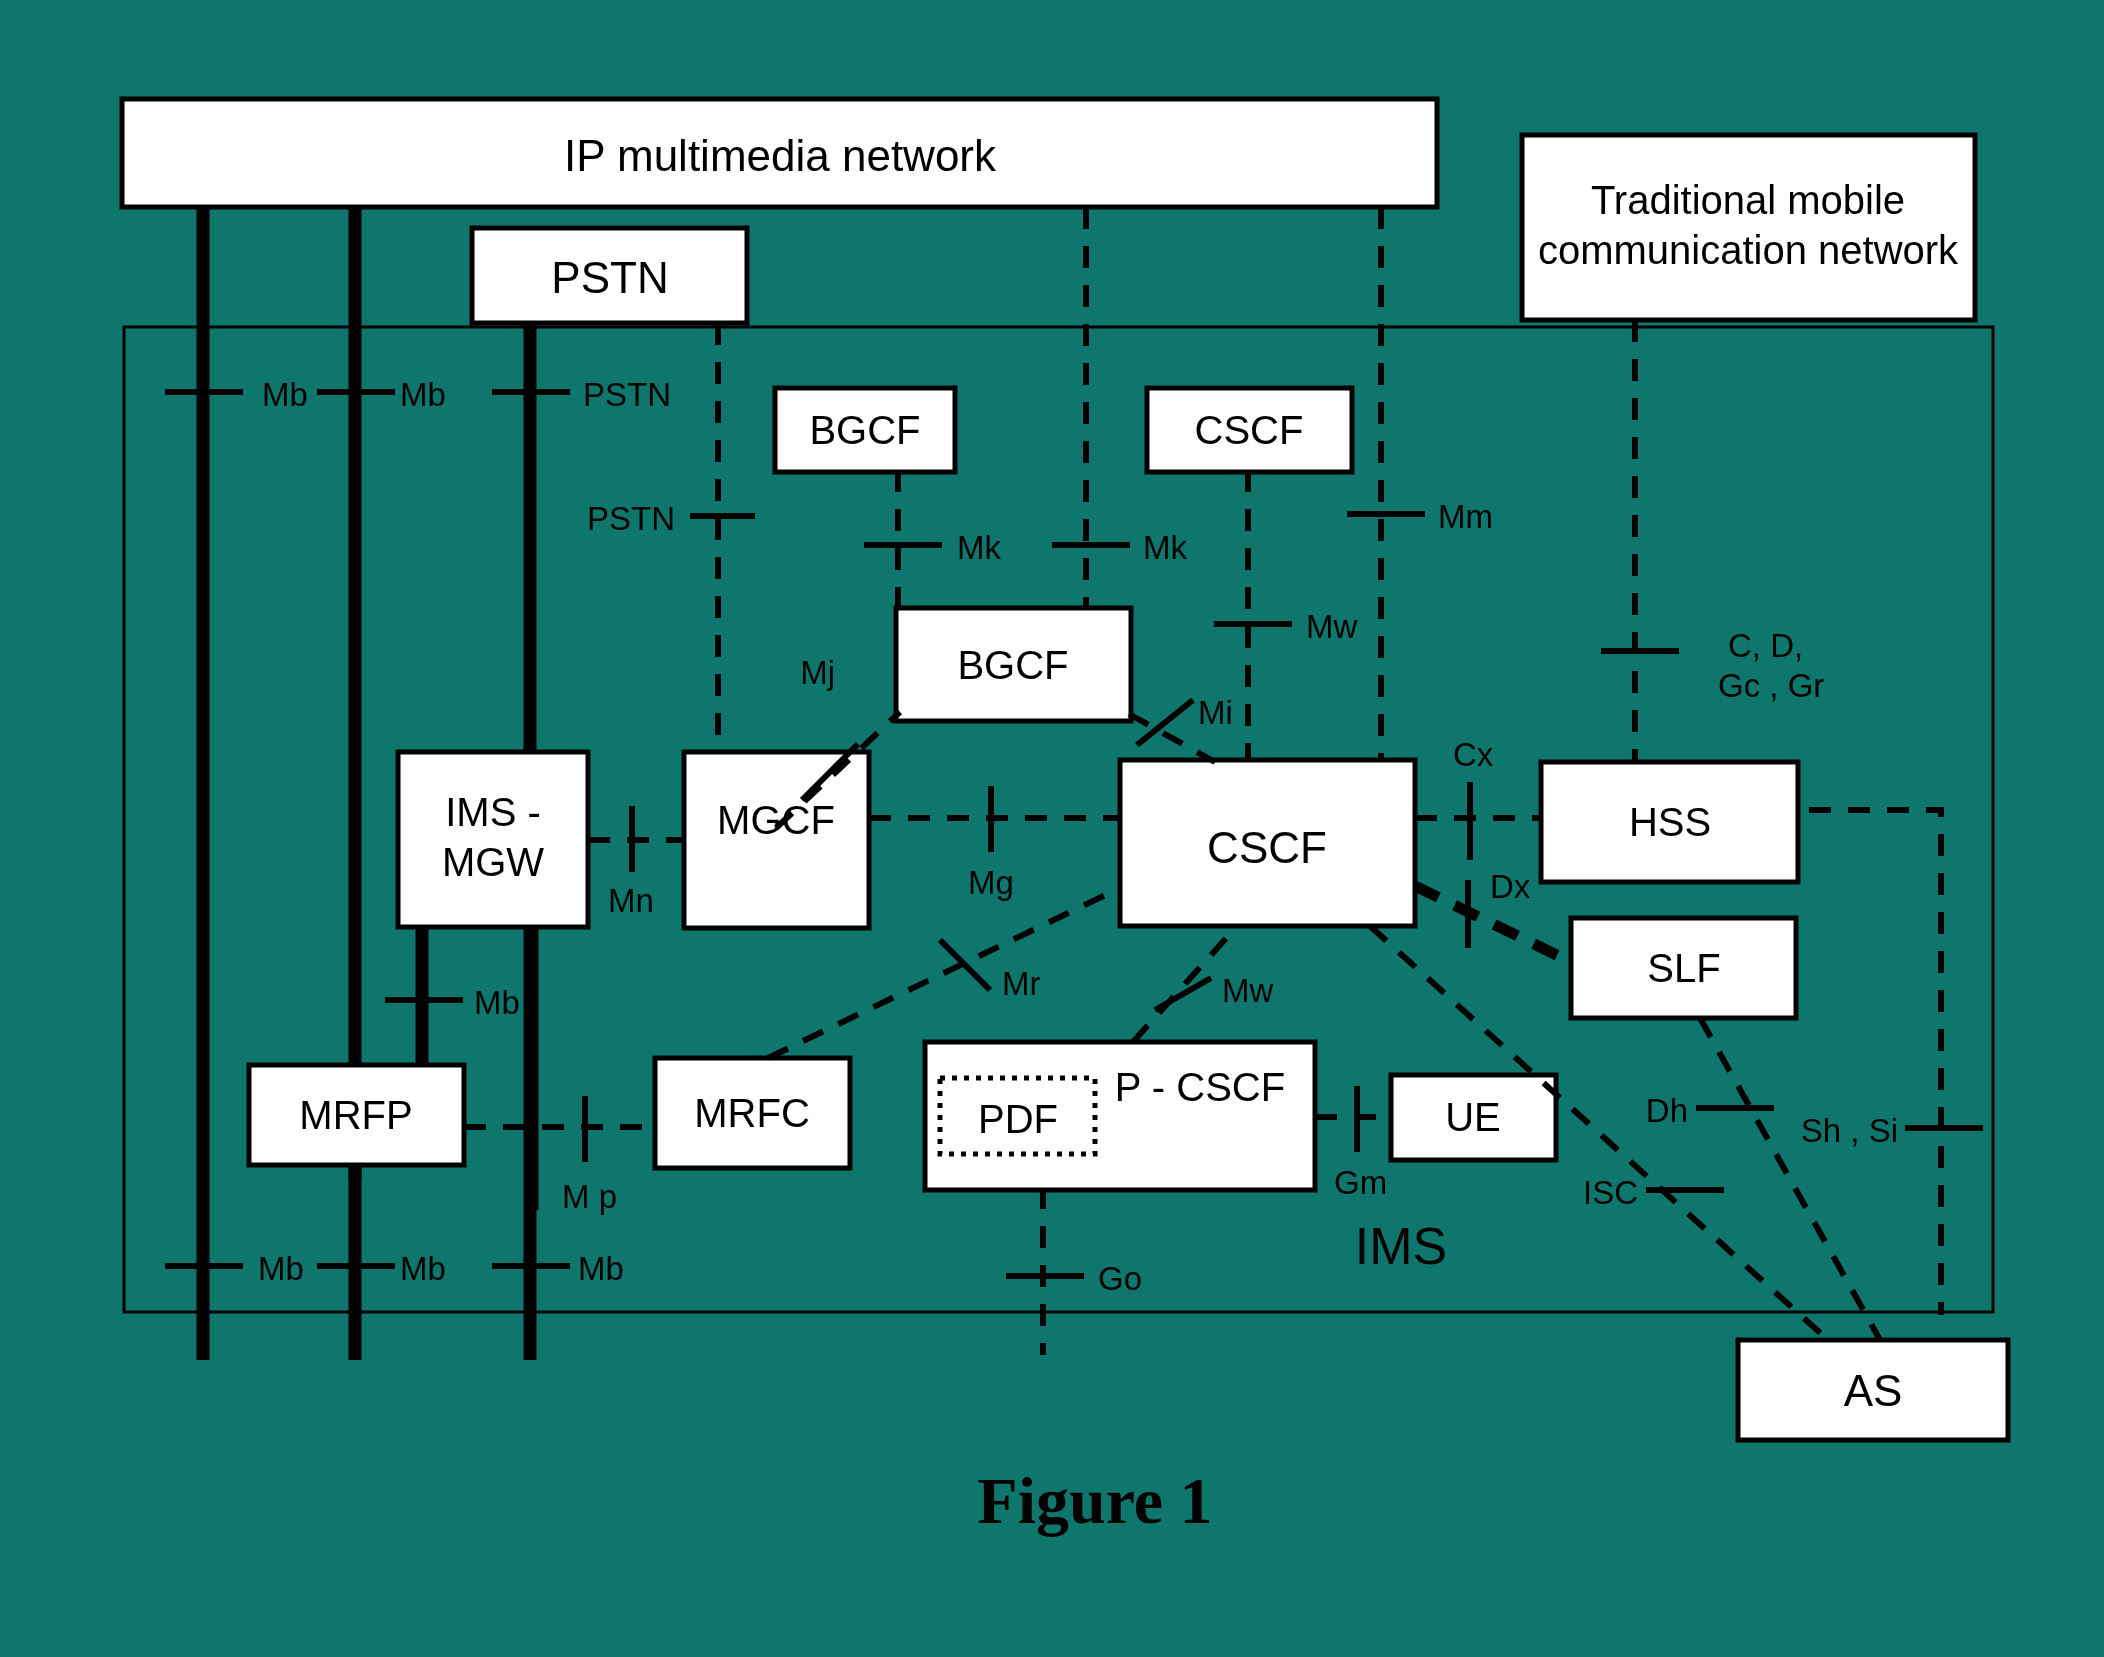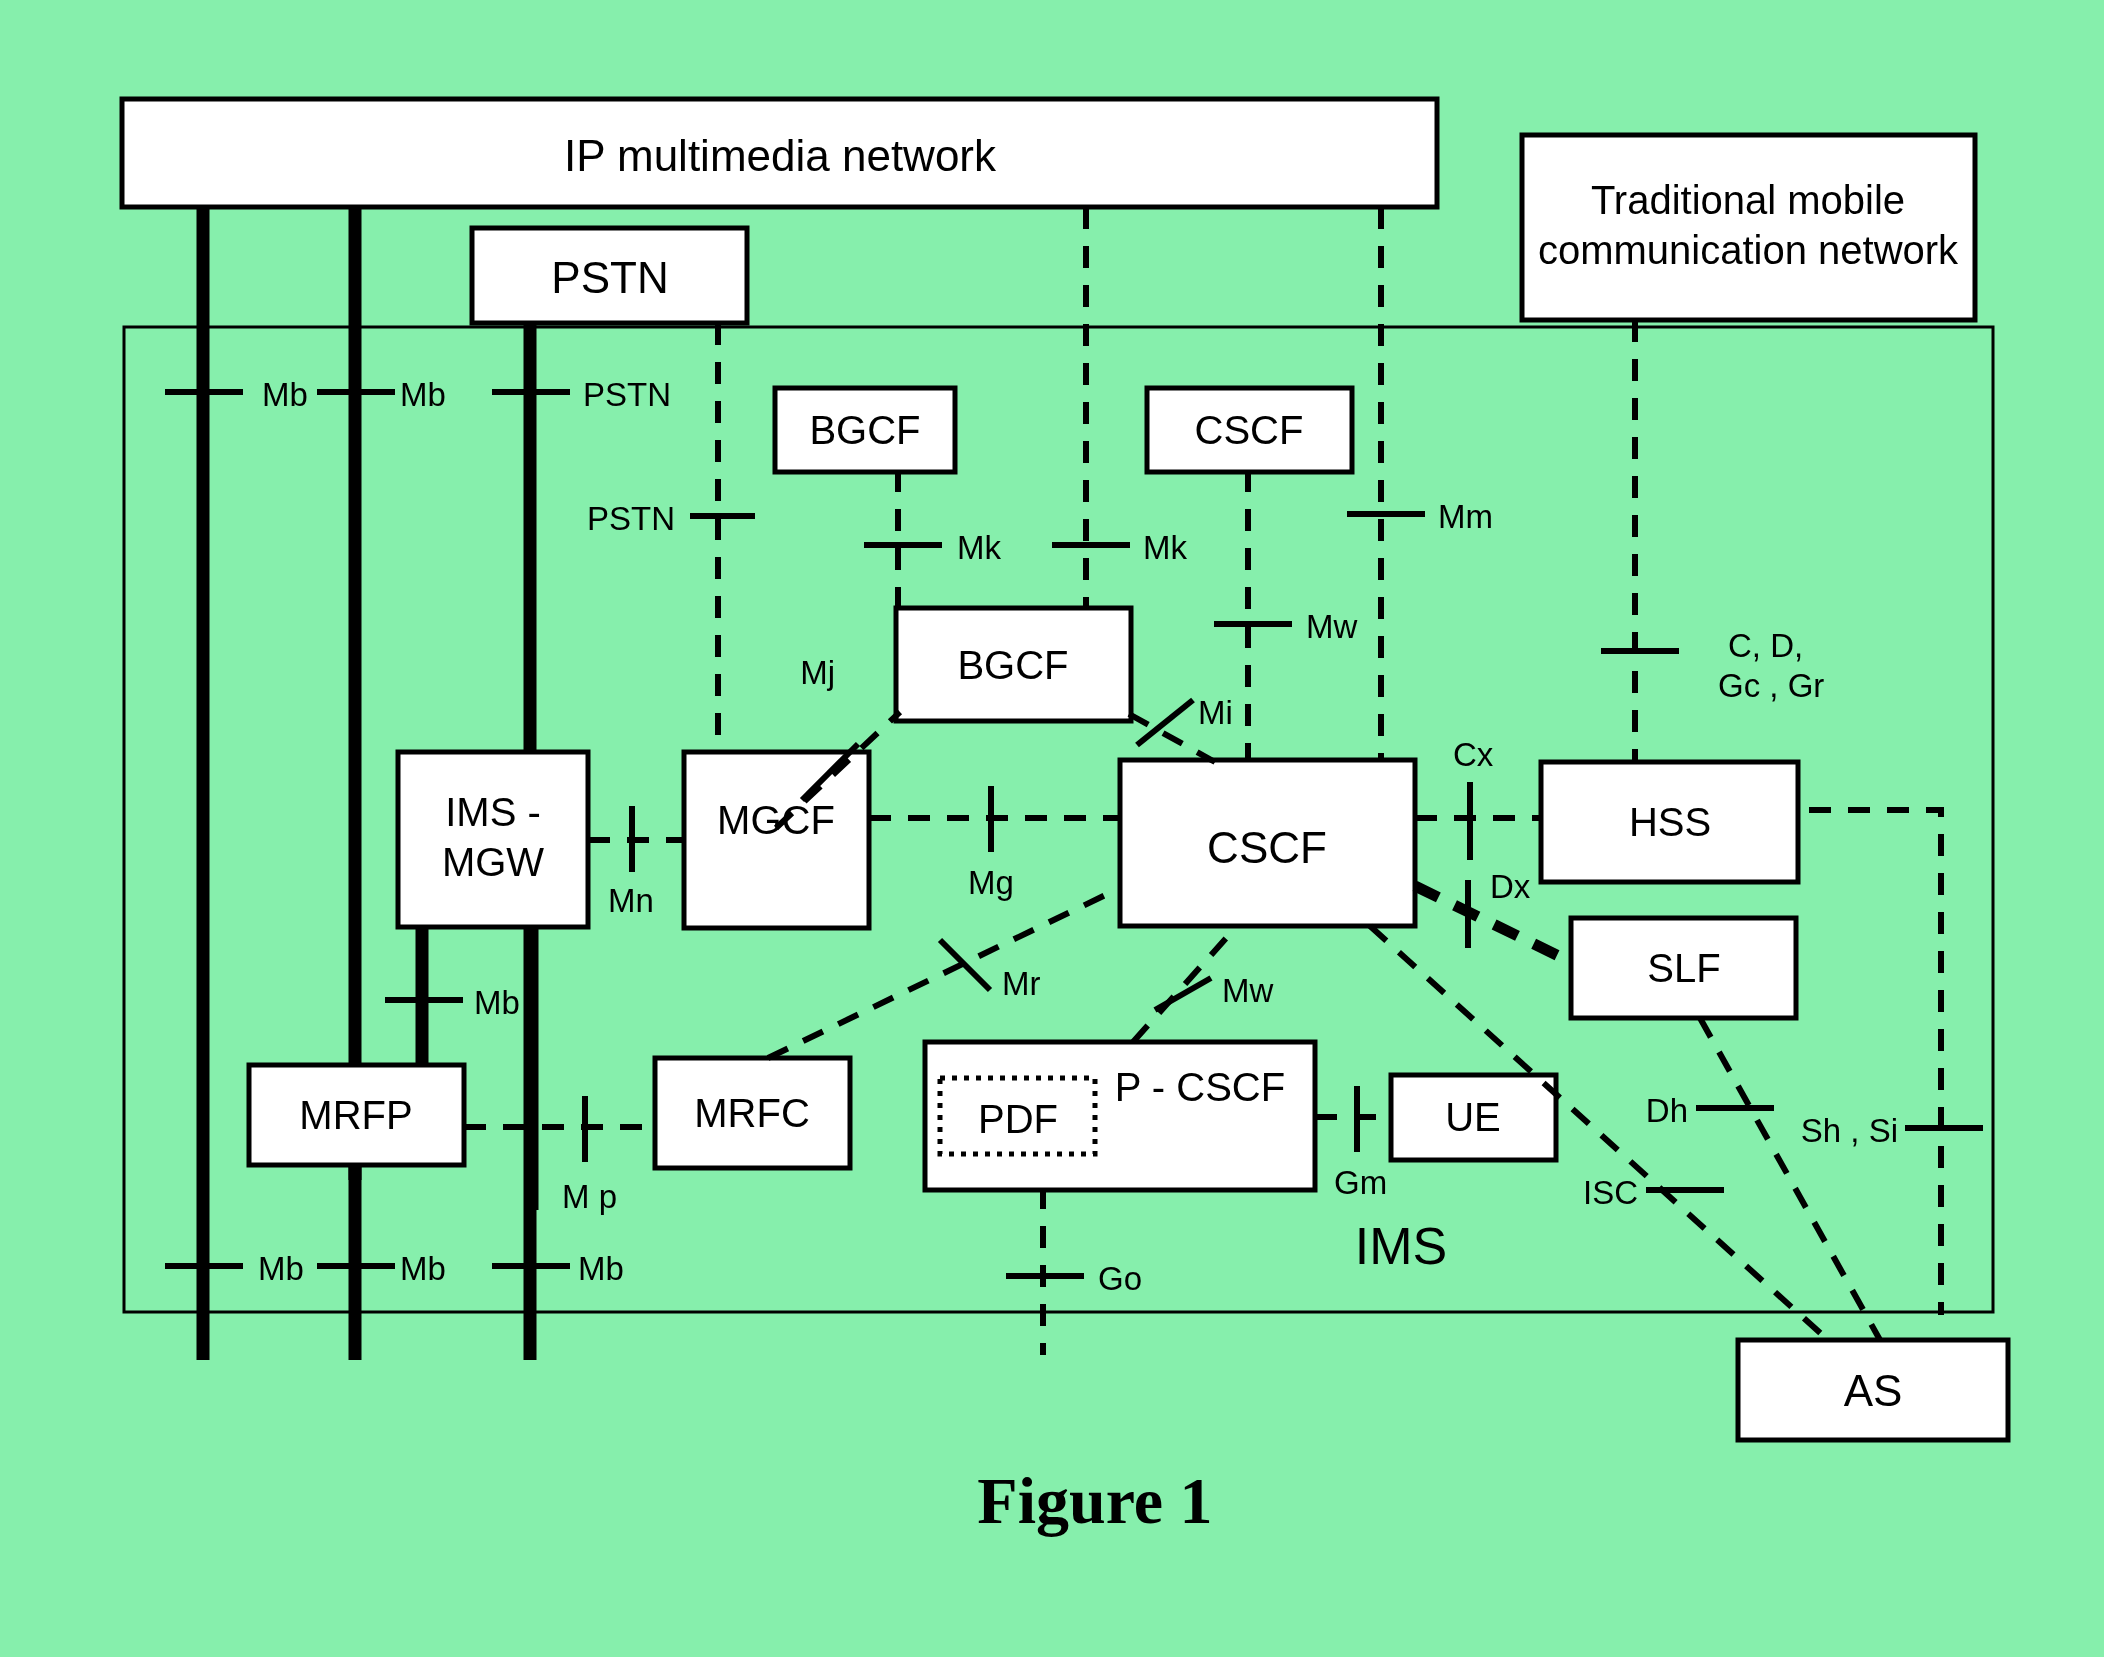--- a/index.html
+++ b/index.html
@@ -1,17 +1,17 @@
 <!DOCTYPE html>
 <html><head>
 <meta charset="utf-8">
 <style>
   html,body{margin:0;padding:0;background:#fff;}
   body{width:2104px;height:1657px;font-family:"Liberation Sans",sans-serif;}
-  #stage{position:relative;width:2104px;height:1657px;background:#86efac;overflow:hidden;}
+  #stage{position:relative;width:2104px;height:1657px;background:#0f766e;overflow:hidden;}
   svg{position:absolute;left:0;top:0;}
   .nodelabel{font-family:"Liberation Sans",sans-serif;font-size:40px;fill:#000;text-anchor:middle;dominant-baseline:central;}
   .nodelabel.big{font-size:44px;}
   .iflabel{font-family:"Liberation Sans",sans-serif;font-size:33px;fill:#000;dominant-baseline:central;}
   .iflabel.r{text-anchor:end;}
   .imslabel{font-family:"Liberation Sans",sans-serif;font-size:52px;fill:#000;text-anchor:middle;dominant-baseline:central;}
   .caption{font-family:"Liberation Serif",serif;font-size:66px;font-weight:bold;fill:#000;text-anchor:middle;dominant-baseline:central;}
   .bx{fill:#ffffff;stroke:#000000;stroke-width:5;}
   .bx-dot{fill:none;stroke:#000000;stroke-width:5;stroke-dasharray:5 7;stroke-linecap:butt;}
   .outer{fill:none;stroke:#000000;stroke-width:3;}

